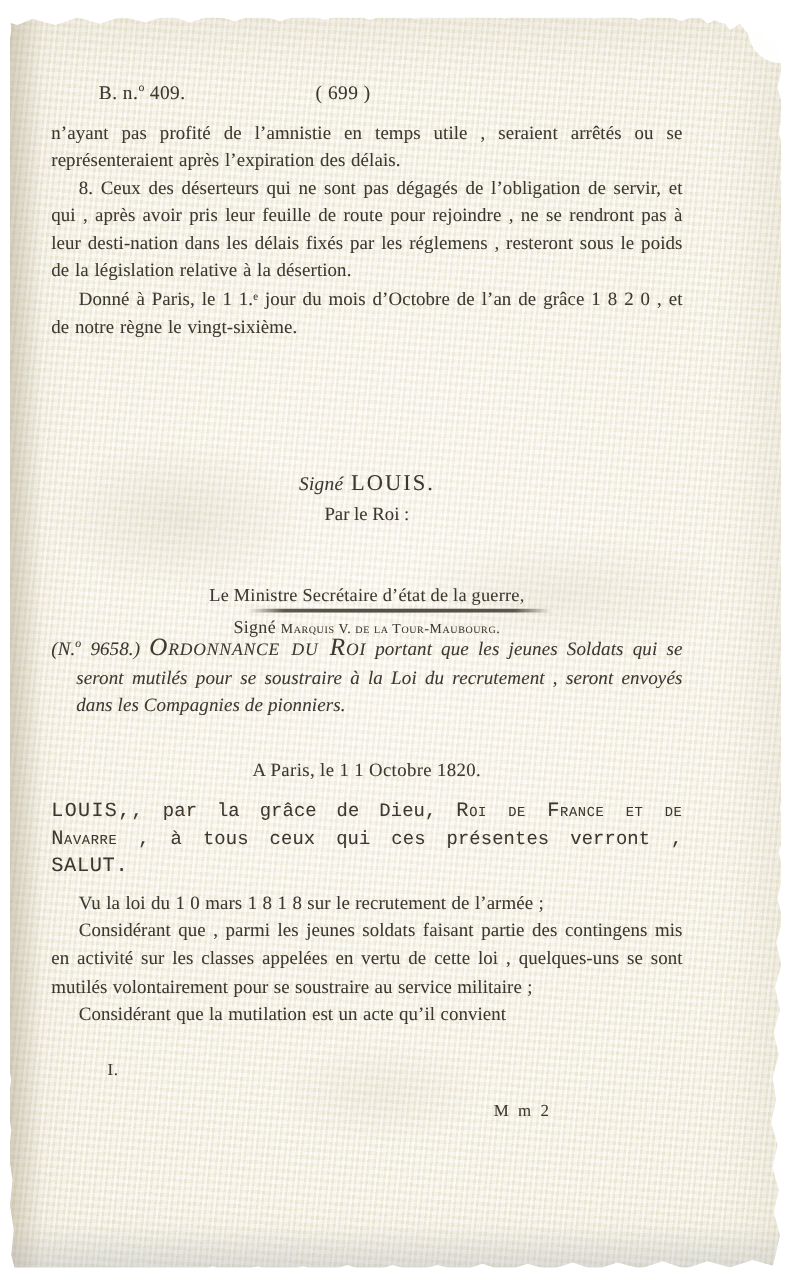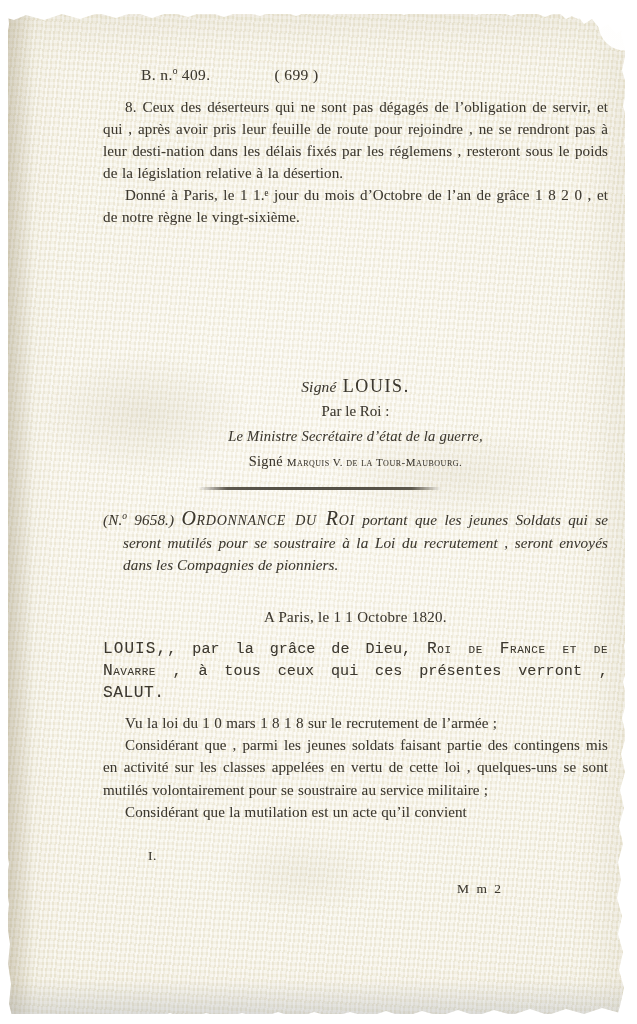--- a/index.html
+++ b/index.html
@@ -148,34 +148,33 @@
     position: absolute;
     left: 0; top: 0;
     width: 637px; height: 1024px;
     color: #3c382f;
     pointer-events: none;
   }
   .content > * { pointer-events: auto; }
 
   .col {
     position: absolute;
-    left: 71px;
+    left: 41px;
     width: 505px;
-    padding-left: 32px;
   }
 
   .running-head {
     top: 66px;
     display: flex;
     font-size: 15.5px;
     letter-spacing: .4px;
     height: 20px;
   }
   .rh-left  { margin-left: 38px; white-space: nowrap; }
-  .rh-right { margin-left: 64px; white-space: nowrap; }
+  .rh-right { margin-left: 104px; white-space: nowrap; }
   .sup {
     font-size: 9.5px;
     vertical-align: super;
     letter-spacing: 0;
   }
 
   .body {
     top: 96px;
     font-size: 15.1px;
     line-height: 22.1px;
@@ -196,23 +195,23 @@
   .sig-louis {
     font-size: 18px;
     letter-spacing: 1.6px;
   }
   .sig-louis i {
     font-size: 15.5px;
     letter-spacing: .2px;
   }
   .sig-roi { font-size: 15px; }
   .sig-min {
-    font-style: italic;
     font-size: 14.6px;
     letter-spacing: .2px;
+    margin-top: 40px;
   }
   .sig-marquis {
     font-size: 14.4px;
     letter-spacing: .25px;
   }
   .sig-marquis .sc {
     font-variant: small-caps;
     font-size: 11px;
     letter-spacing: .5px;
   }
@@ -319,20 +318,21 @@
   <div class="inkfade"></div>
 
   <div class="content">
 
     <div class="col running-head">
       <span class="rh-left"><span>B. n.</span><span class="sup">o</span> <span>409.</span></span>
       <span class="rh-right">( 699 )</span>
     </div>
 
     <div class="col body">
+      <p>n’ayant pas profité de l’amnistie en temps utile , seraient arrêtés ou se représenteraient après l’expiration des délais.</p>
       <p class="p-ind">8. Ceux des déserteurs qui ne sont pas dégagés de l’obligation de servir, et qui , après avoir pris leur feuille de route pour rejoindre , ne se rendront pas à leur desti-nation dans les délais fixés par les réglemens , resteront sous le poids de la législation relative à la désertion.</p>
       <p class="p-ind">Donné à Paris, le 1 1.ᵉ jour du mois d’Octobre de l’an de grâce 1 8 2 0 , et de notre règne le vingt-sixième.</p>
     </div>
 
     <div class="col sig-block">
       <div class="sig-louis"><i>Signé</i>
         <span>LOUIS.</span></div>
       <div class="sig-roi">Par le Roi :</div>
       <div class="sig-min">Le Ministre Secrétaire d’état de la guerre,</div>
       <div class="sig-marquis"><span>Signé</span> <span class="sc">Marquis V. de la Tour-Maubourg.</span></div>

